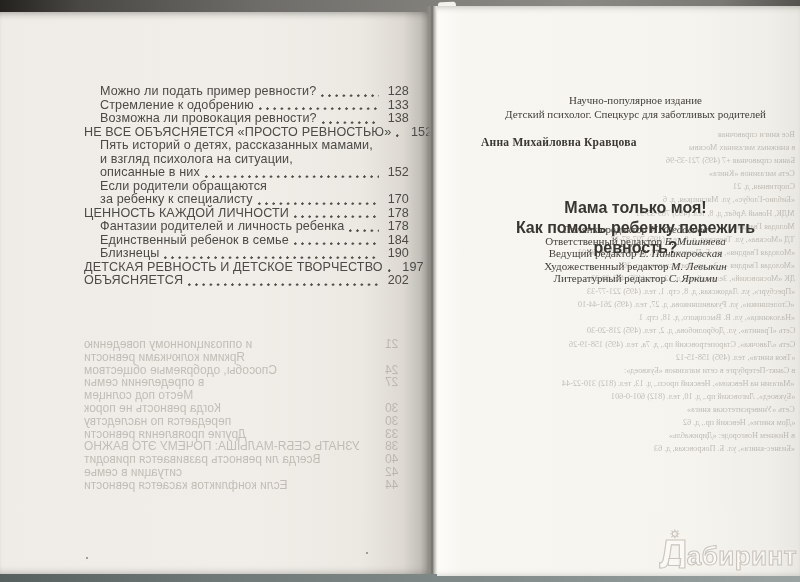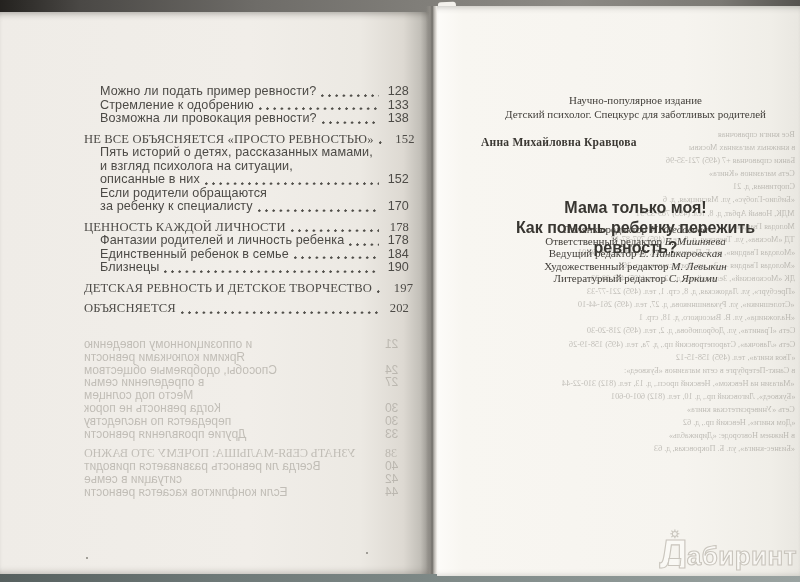--- a/index.html
+++ b/index.html
@@ -25,21 +25,21 @@
     background:linear-gradient(90deg,rgba(150,147,140,0) 0%,#8f8c86 32%,#6f6d68 48%,
                #b5b2ac 62%,#ece9e4 82%,rgba(252,251,248,0) 100%);}
   .page-corner{position:absolute;left:438px;top:2px;width:18px;height:9px;
     background:#f3f1ec;border-radius:3px 3px 0 0;transform:rotate(-2deg);}
 
   
   .toc{position:absolute;left:84px;top:73px;width:325px;color:#4c4a46;
        font-size:12.6px;line-height:13.5px;letter-spacing:.12px;}
   .toc-row{display:flex;align-items:baseline;}
   .toc-row.lvl1{padding-left:16px;}
-  .toc-row.gap{margin-top:7px;font-family:Liberation Serif, serif;}
+  .toc-row.gap{}
   .toc-text{white-space:nowrap;}
   .leader{flex:1;min-width:6px;align-self:flex-end;height:10px;margin:0 3px 1px 5px;
     background-image:radial-gradient(circle at 1.3px 7.6px,#514f4a 1.05px,rgba(0,0,0,0) 1.4px);
     background-size:7.2px 10px;background-repeat:repeat-x;}
   .toc-page{width:27px;text-align:right;flex:none;}
   .nopage .leader,.nopage .toc-page{visibility:hidden;}
 
   
   .ghost{pointer-events:none;}
   .mirror{display:inline-block;transform:scaleX(-1);}

